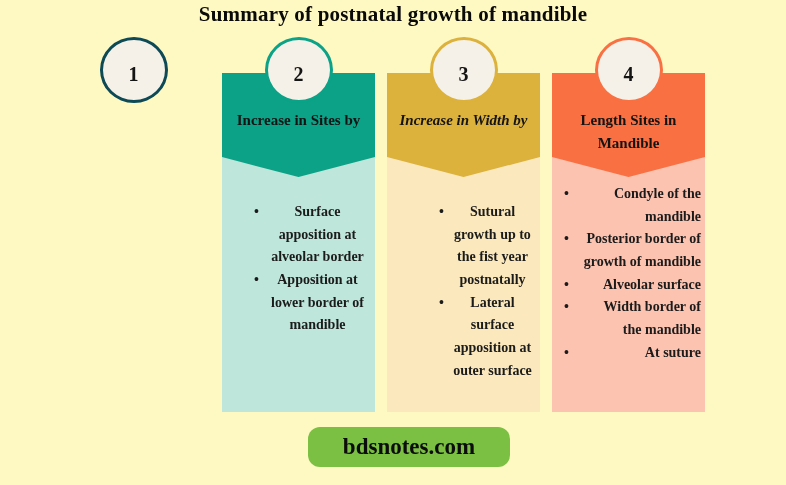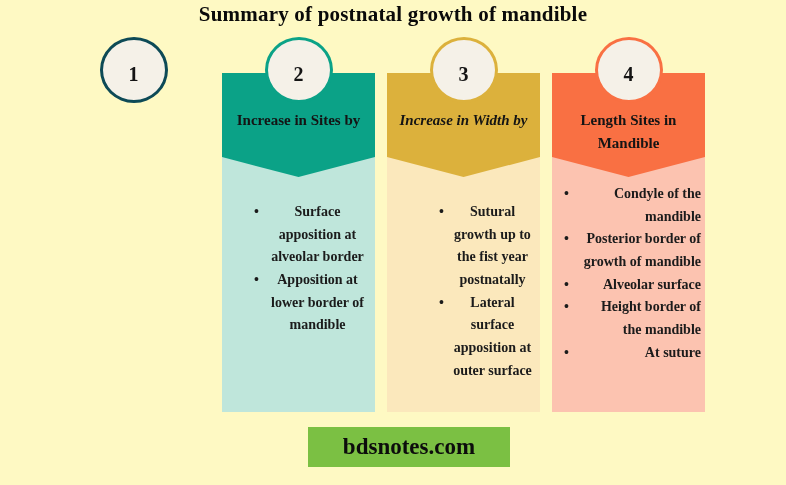--- a/index.html
+++ b/index.html
@@ -101,21 +101,21 @@
     position: absolute;
     left: 12px;
     top: 0;
   }
   .footer-badge {
     position: absolute;
     left: 308px;
     top: 427px;
     width: 202px;
     height: 40px;
-    border-radius: 0;
+    border-radius: 12px;
     display: flex;
     align-items: center;
     justify-content: center;
     font-size: 23px;
     font-weight: bold;
     color: #0c0c0c;
   }
 </style>
 </head>
 <body>
@@ -165,21 +165,21 @@
       <span>4</span>
     </div>
     <div class="header" style="background-color: rgb(249, 112, 67); color: rgb(20, 20, 20);">
       <span>Length Sites in Mandible</span>
     </div>
     <div class="body tall" style="background-color: rgb(252, 195, 176);">
       <ul class="list-left">
         <li>Condyle of the mandible</li>
         <li>Posterior border of growth of mandible</li>
         <li>Alveolar surface</li>
-        <li>Height border of the mandible</li>
+        <li>Width border of the mandible</li>
         <li>At suture</li>
       </ul>
     </div>
   </div>
 
   <div class="footer-badge" style="background-color: rgb(123, 192, 67);">
     <span>bdsnotes.com</span>
   </div>
 
 </div>

